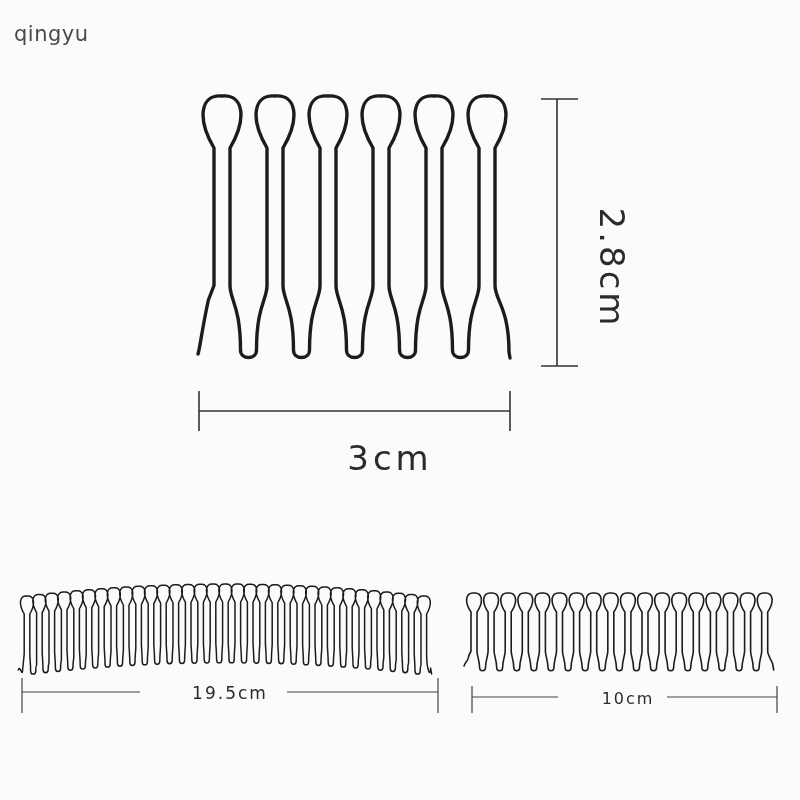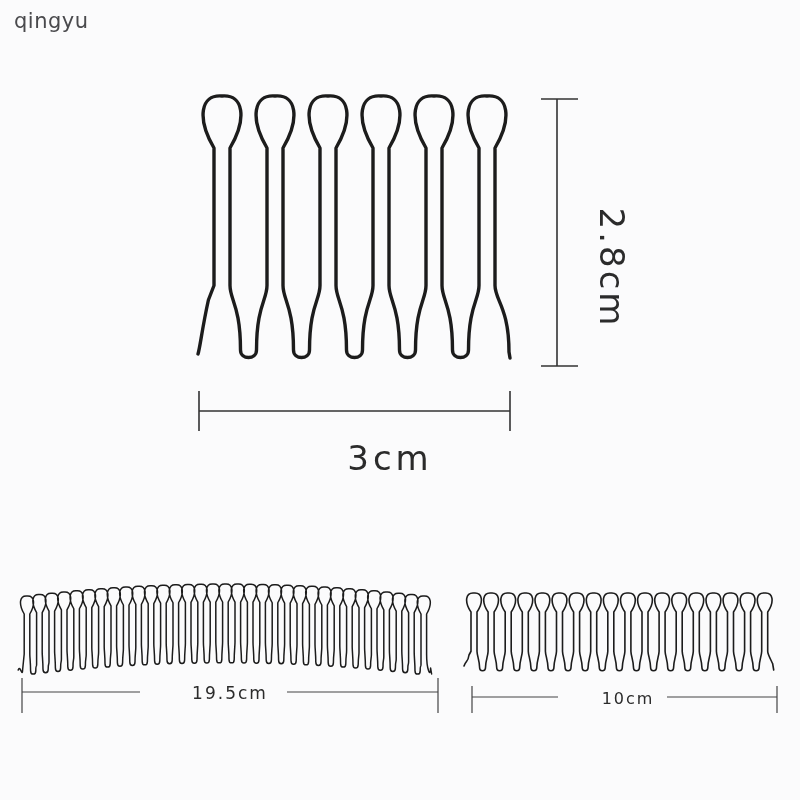--- a/index.html
+++ b/index.html
@@ -1,17 +1,17 @@
 <!DOCTYPE html>
 <html><head>
 <meta charset="utf-8">
 <style>
   html, body { margin: 0; padding: 0; }
   body { width: 800px; height: 800px; background: #fbfbfc; position: relative; overflow: hidden; font-family: "DejaVu Sans", sans-serif; }
-  .watermark { position: absolute; left: 14px; top: 9px; font-family: "DejaVu Sans", sans-serif; font-size: 21px; color: #4a4a4d; letter-spacing: 0.5px; }
+  .watermark { position: absolute; left: 14px; top: 22px; font-family: "DejaVu Sans", sans-serif; font-size: 21px; color: #4a4a4d; letter-spacing: 0.5px; }
   svg.canvas { position: absolute; left: 0; top: 0; }
   .dim-text { font-family: "DejaVu Sans", sans-serif; fill: #2b2b2b; }
 </style>
 </head>
 <body>
 
 <div class="watermark">qingyu</div>
 
 <svg class="canvas" width="800" height="800" viewBox="0 0 800 800">
   <g id="main-comb">

